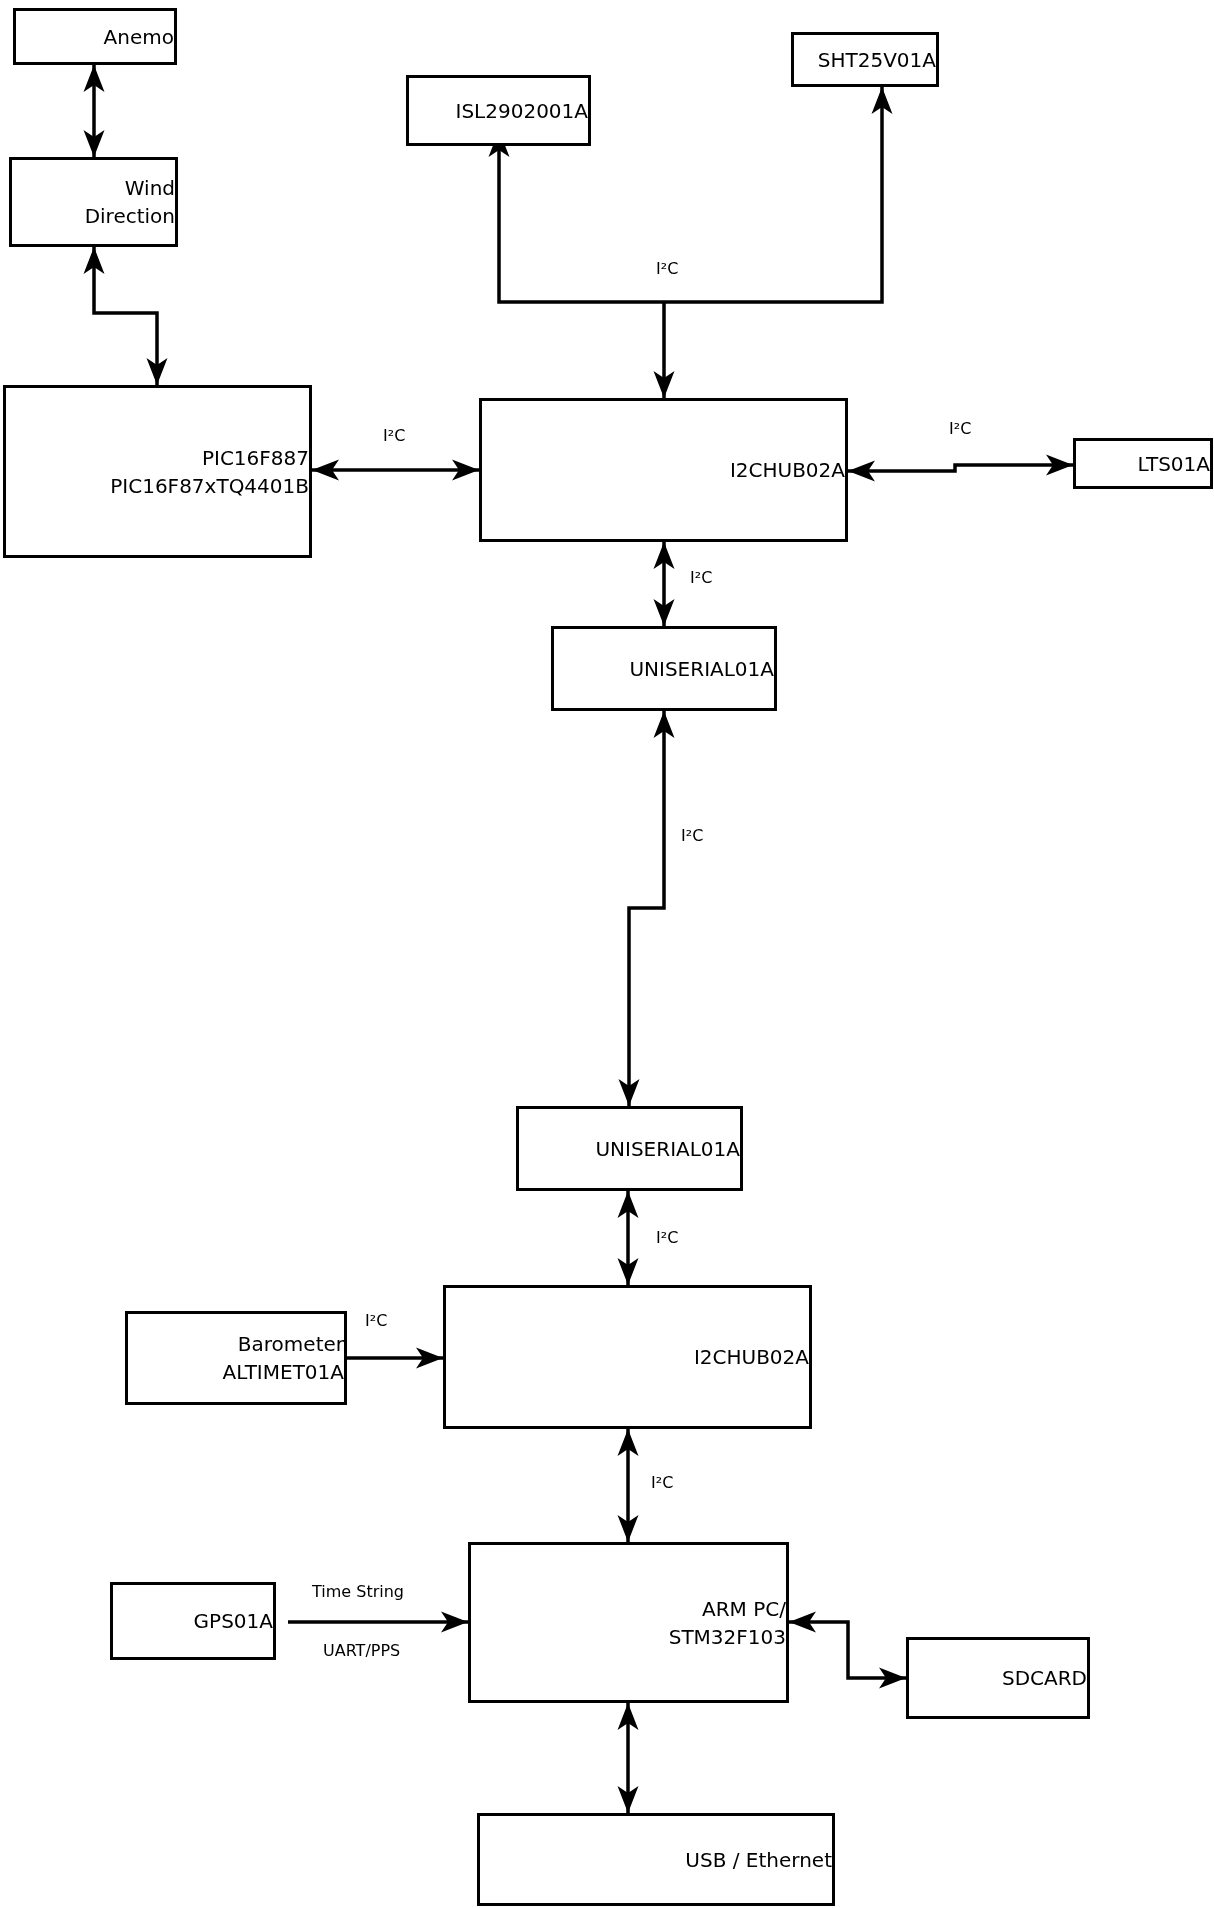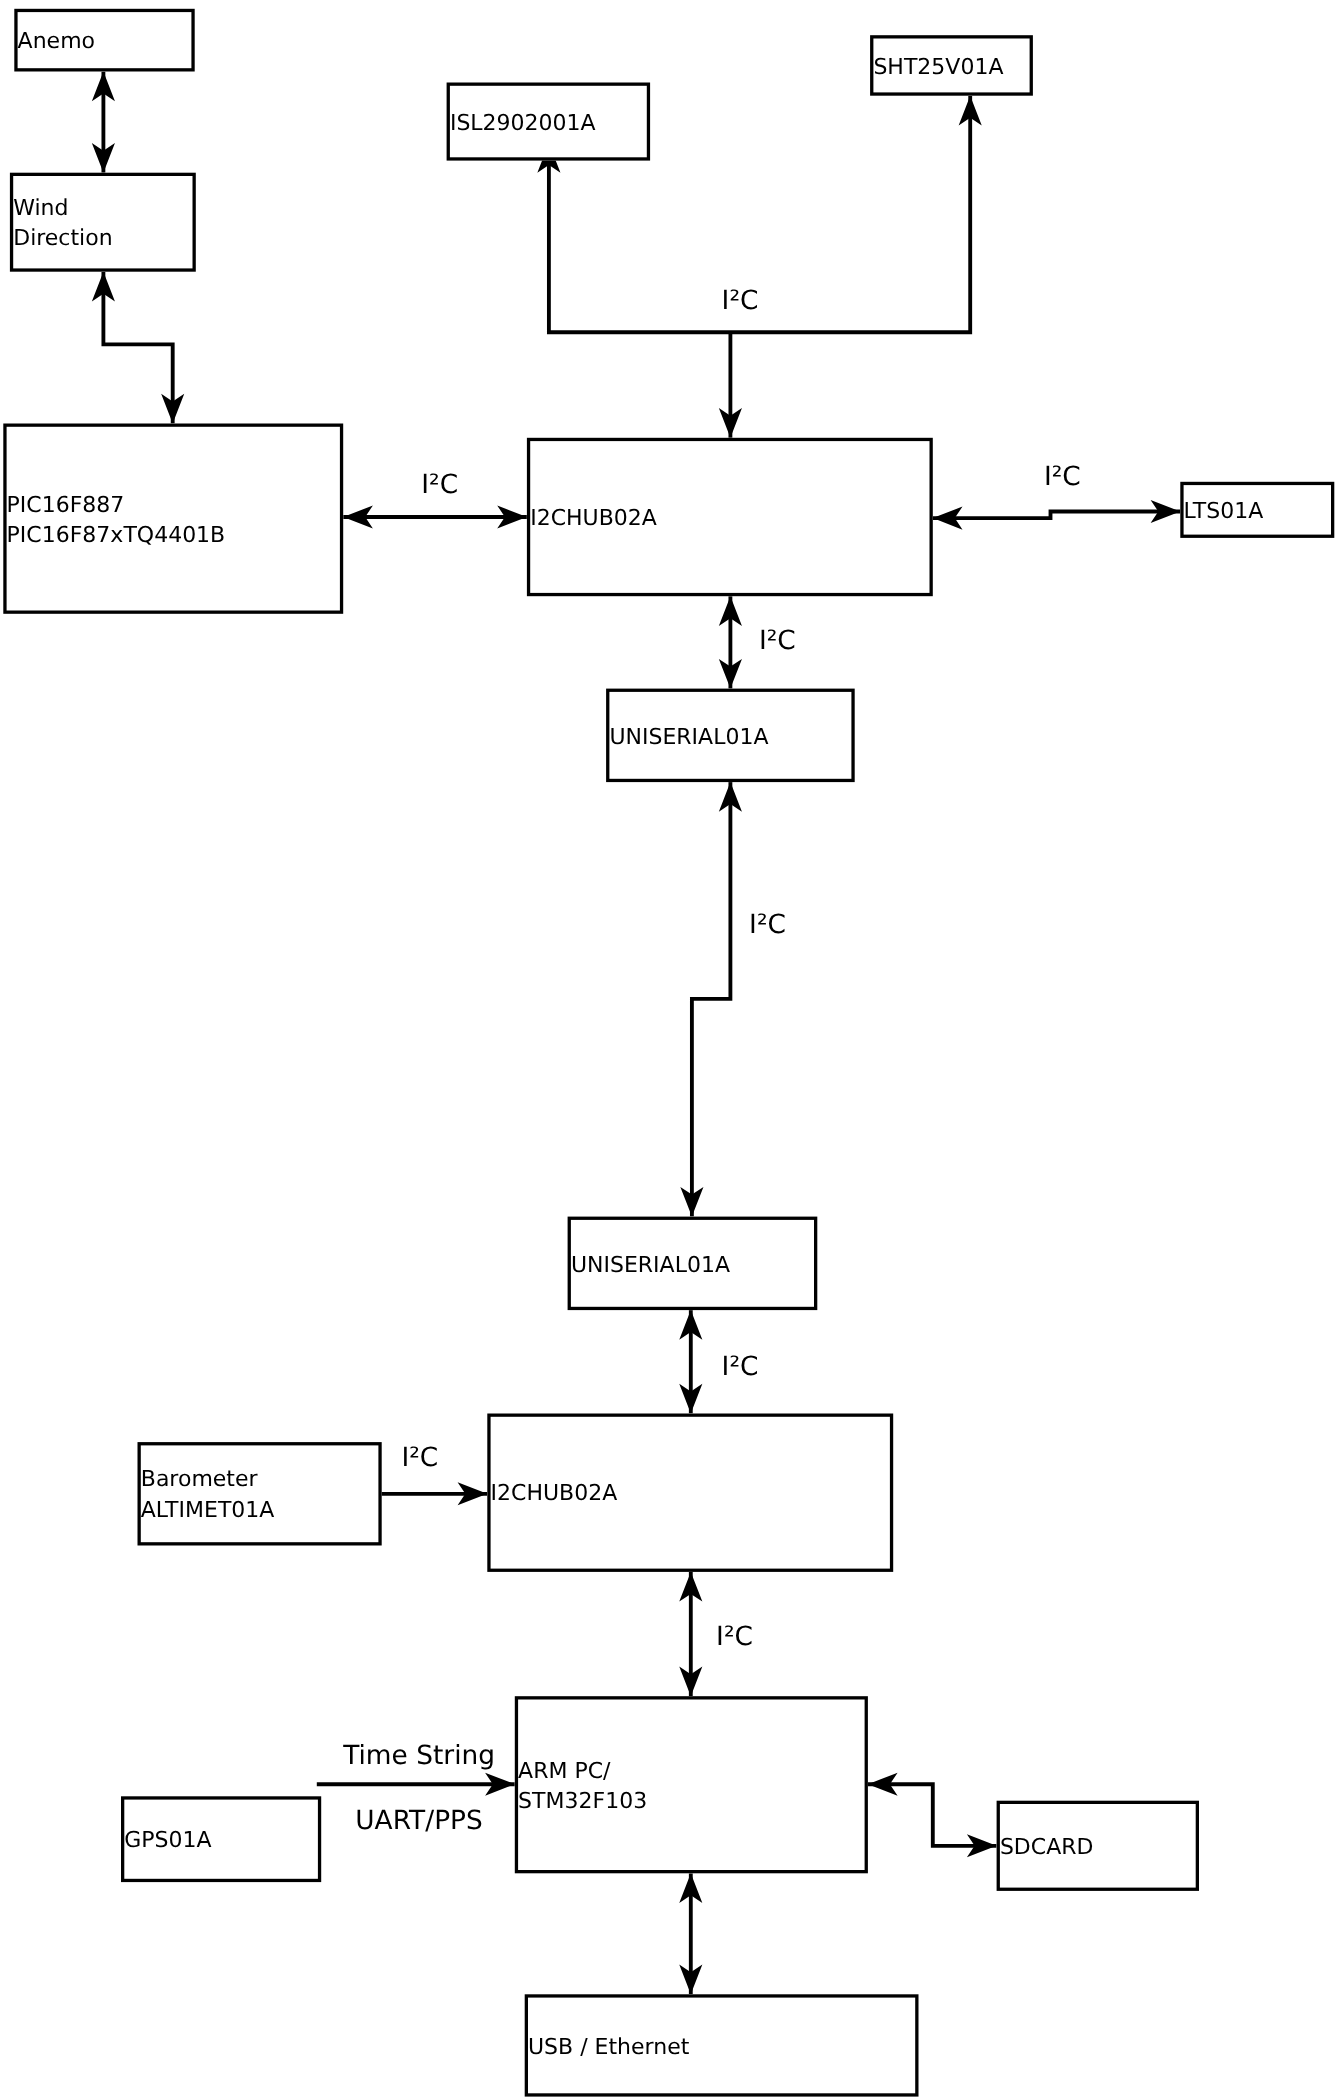--- a/index.html
+++ b/index.html
@@ -19,30 +19,31 @@
   #wires{position:absolute;left:0;top:0;width:1214px;height:1908px;}
   .shaft{fill:none;stroke:var(--line);stroke-width:3.5;}
   .ahead{fill:var(--line);stroke:none;}
   .node{
     position:absolute;
     box-sizing:border-box;
     border:3px solid var(--line);
     background:var(--bg);
     display:flex;
     flex-direction:column;
-    align-items:flex-start;
+    align-items:flex-end;
     justify-content:center;
     text-align:center;
     font-size:20px;
     line-height:1.4;
+    padding-left:24px;
   }
   .node span{display:block;white-space:nowrap;}
   .edge-label{
     position:absolute;
-    font-size:24px;
+    font-size:16px;
     line-height:1.1;
     white-space:nowrap;
   }
 </style>
 </head>
 <body>
 
 <div id="canvas">
 
   <svg id="wires" viewBox="0 0 1214 1908" xmlns="http://www.w3.org/2000/svg">
@@ -156,21 +157,21 @@
 
   <div class="node" style="left:125px;top:1311px;width:222px;height:94px">
     <span>Barometer</span>
     <span>ALTIMET01A</span>
   </div>
 
   <div class="node" style="left:443px;top:1285px;width:369px;height:144px">
     <span>I2CHUB02A</span>
   </div>
 
-  <div class="node" style="left:110px;top:1633px;width:182px;height:78px">
+  <div class="node" style="left:110px;top:1582px;width:166px;height:78px">
     <span>GPS01A</span>
   </div>
 
   <div class="node" style="left:468px;top:1542px;width:321px;height:161px">
     <span>ARM PC/</span>
     <span>STM32F103</span>
   </div>
 
   <div class="node" style="left:906px;top:1637px;width:184px;height:82px">
     <span>SDCARD</span>

